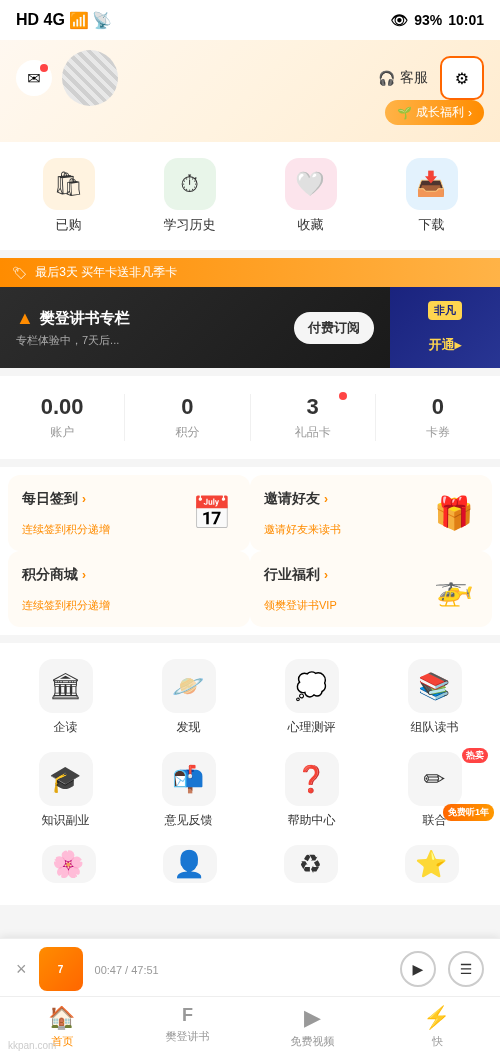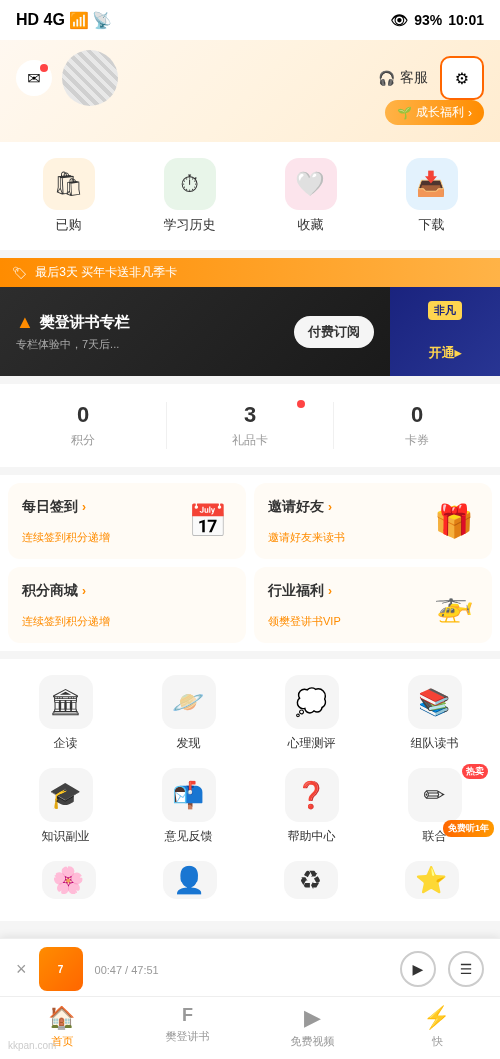--- a/index.html
+++ b/index.html
@@ -143,21 +143,21 @@
       font-weight: 600;
       white-space: nowrap;
     }
     .vip-card {
       width: 110px;
       background: linear-gradient(135deg, #1a237e, #283593);
       padding: 14px 10px;
       display: flex; flex-direction: column; align-items: center; justify-content: center;
       color: #ffd54f;
       font-size: 13px; font-weight: 700;
-      gap: 20px;
+      gap: 12px;
     }
     .vip-badge {
       background: #ffd54f;
       color: #1a237e;
       border-radius: 4px;
       padding: 2px 6px;
       font-size: 11px; font-weight: 900;
       margin-bottom: 4px;
     }
 
@@ -185,21 +185,21 @@
       top: -2px; right: 28px;
     }
 
     
     .feature-cards {
       background: #fff;
       padding: 8px;
       margin-bottom: 8px;
       display: grid;
       grid-template-columns: 1fr 1fr;
-      gap: 8px;
+      gap: 0;
     }
     .feature-card {
       background: #fffbf5;
       border-radius: 12px;
       padding: 14px 14px;
       display: flex;
       align-items: center;
       justify-content: space-between;
       position: relative;
       overflow: hidden;
@@ -417,20 +417,24 @@
     </div>
     <div class="vip-card">
       <div class="vip-badge">非凡</div>
       <div>开通▸</div>
     </div>
   </div>
 </div>
 
 <div class="stats-row">
   <div class="stat-item">
+    <span class="stat-value">0.00</span>
+    <span class="stat-label">账户</span>
+  </div>
+  <div class="stat-item">
     <span class="stat-value">0</span>
     <span class="stat-label">积分</span>
   </div>
   <div class="stat-item">
     <span class="stat-value">3</span>
     <div class="stat-dot"></div>
     <span class="stat-label">礼品卡</span>
   </div>
   <div class="stat-item">
     <span class="stat-value">0</span>

